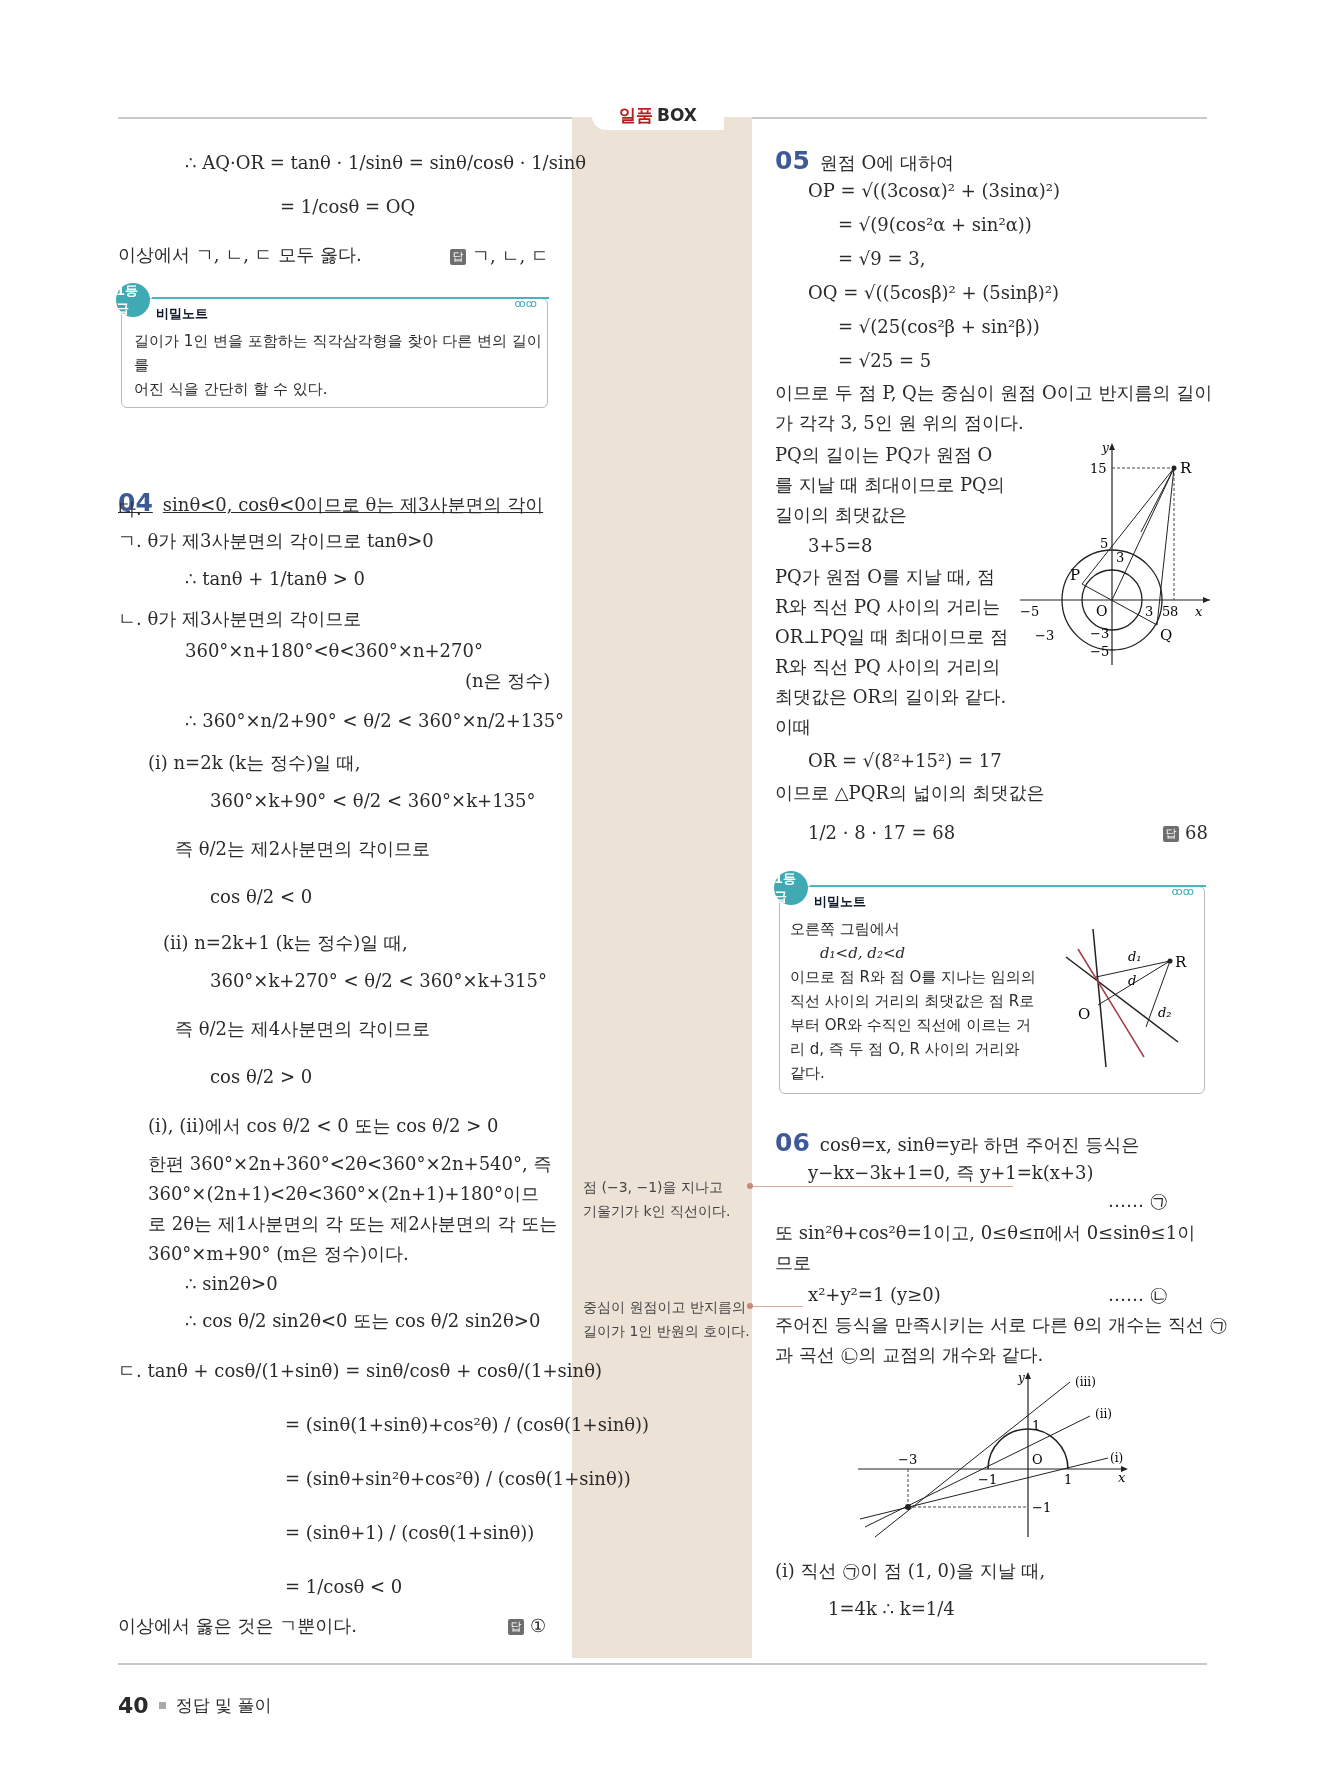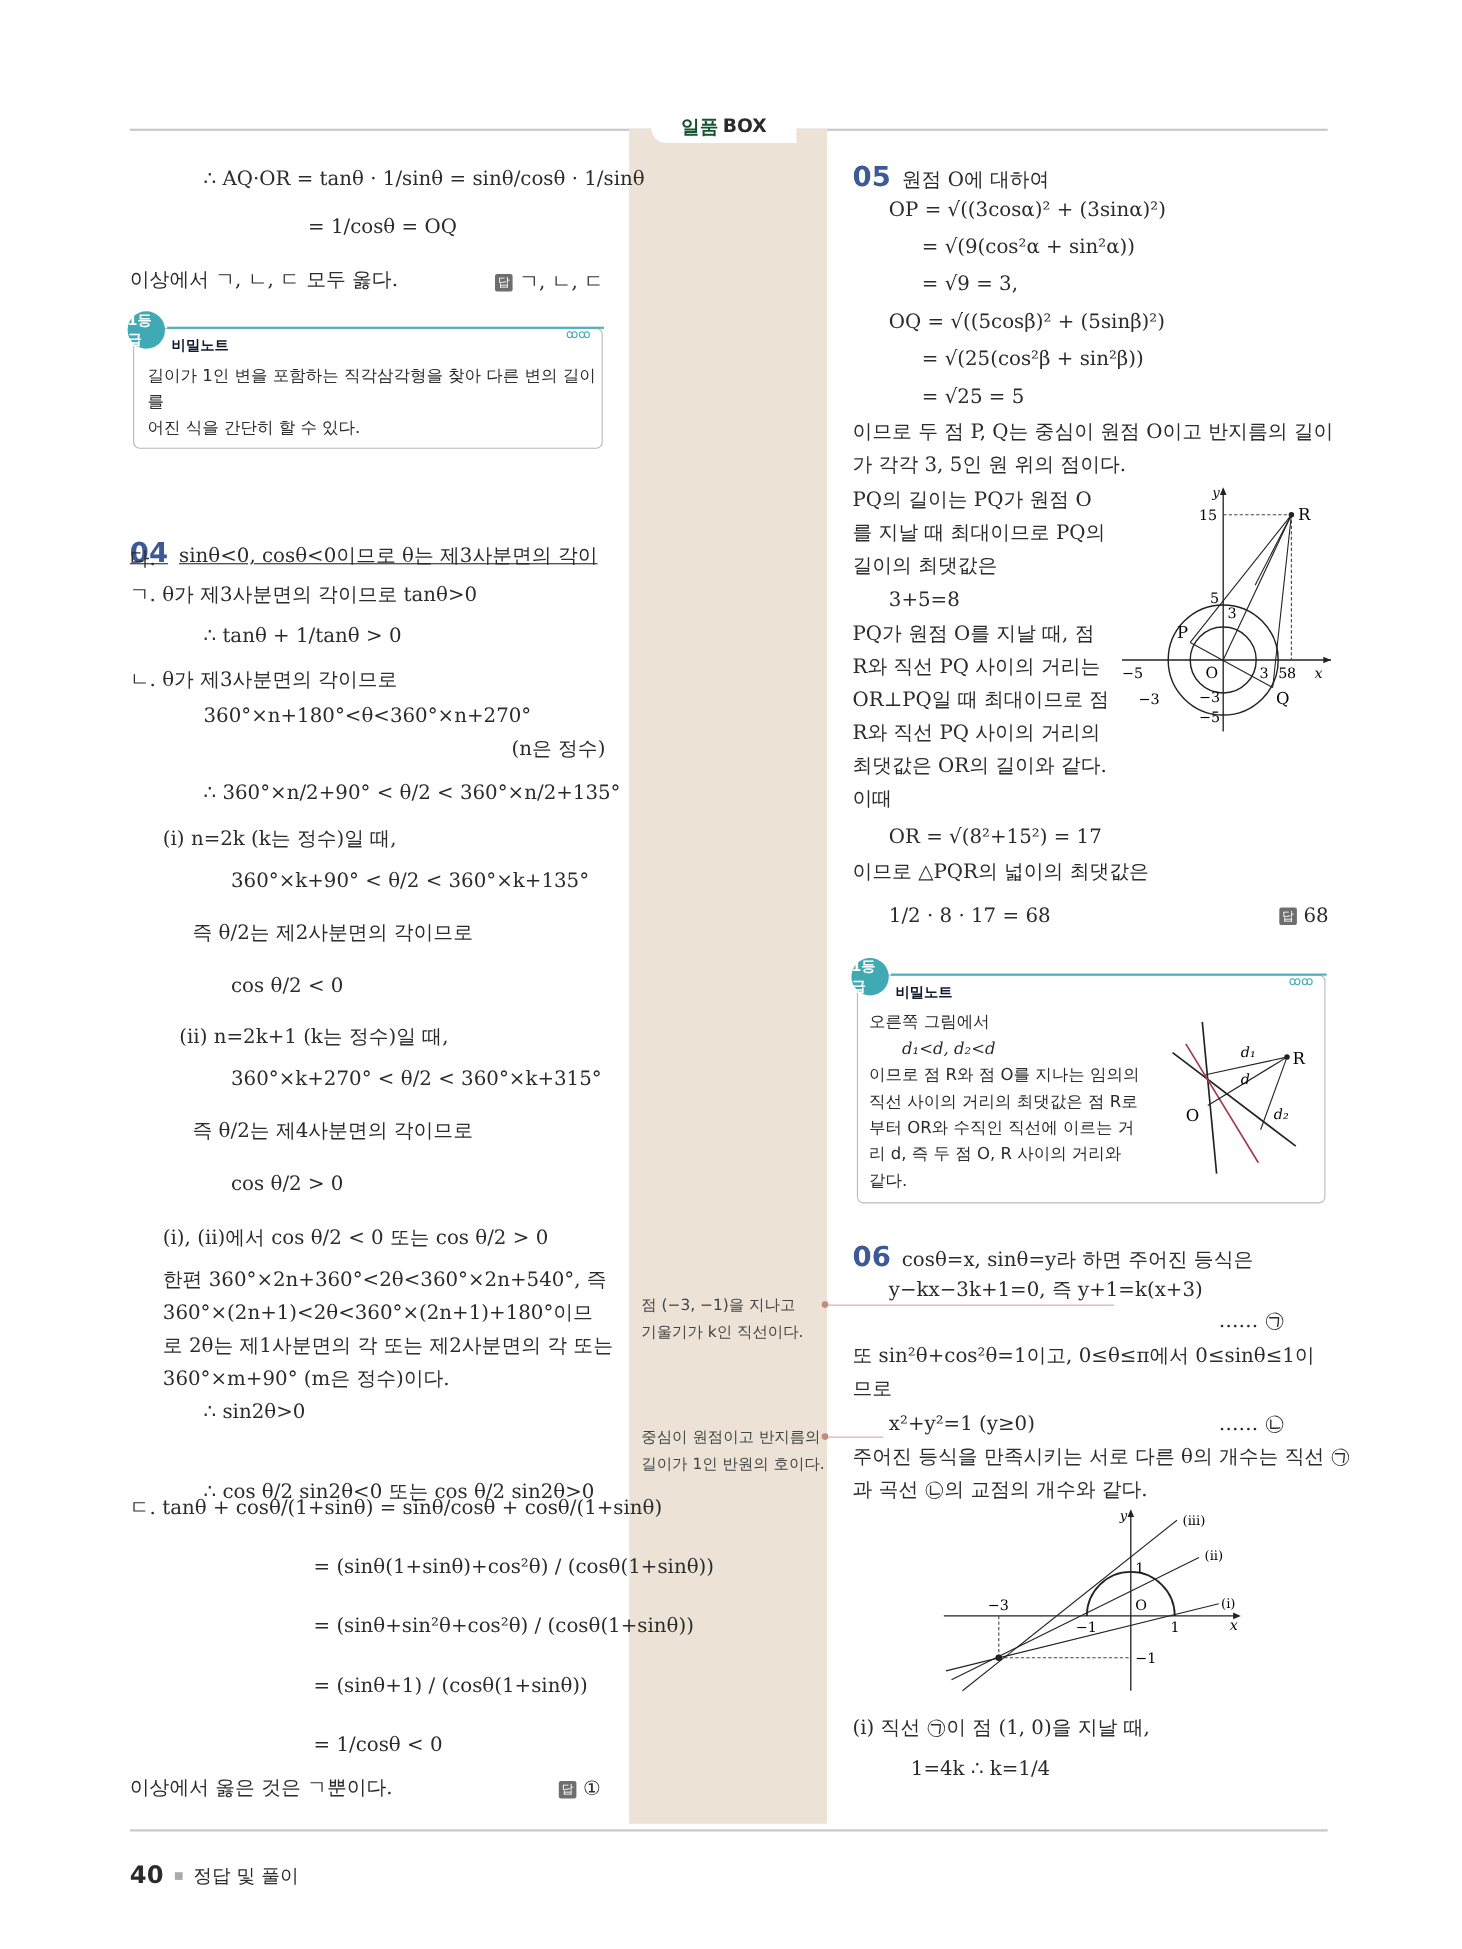--- a/index.html
+++ b/index.html
@@ -4,21 +4,21 @@
 <style>
   html,body{margin:0;padding:0;background:#fff;}
   body{width:1329px;height:1772px;position:relative;overflow:hidden;
        font-family:"DejaVu Serif","Liberation Serif",serif;color:#2b2b2b;}
   .sans{font-family:"DejaVu Sans","Liberation Sans",sans-serif;}
   .abs{position:absolute;}
   .topline{position:absolute;left:118px;right:122px;top:117px;height:2px;background:#c9c9c9;}
   .midband{position:absolute;left:572px;width:180px;top:117px;bottom:114px;background:#ece3d6;}
   .boxtab{position:absolute;left:592px;top:100px;width:132px;height:30px;background:#fff;border-radius:0 0 0 14px;
           display:flex;align-items:center;justify-content:center;font-size:17px;font-weight:bold;}
-  .boxtab .red{color:#14532d;margin-right:4px;}
+  .boxtab .red{color:#b91c1c;margin-right:4px;}
   .botline{position:absolute;left:118px;right:122px;top:1663px;height:2px;background:#c9c9c9;}
   .footer{position:absolute;left:118px;top:1693px;display:flex;align-items:center;gap:10px;font-size:17px;}
   .footer .pg{font-weight:bold;font-size:22px;}
   .footer .sq{width:7px;height:7px;background:#aaa;display:inline-block;}
   .line{position:absolute;font-size:18px;white-space:nowrap;line-height:1.2;}
   .prob{font-family:"DejaVu Sans","Liberation Sans",sans-serif;font-weight:bold;color:#3d5a97;font-size:25px;margin-right:10px;}
   .ans{position:absolute;font-size:18px;white-space:nowrap;}
   .ans .badge{display:inline-block;width:16px;height:16px;background:#6e6e6e;color:#fff;font-size:11px;
               text-align:center;line-height:16px;border-radius:2px;margin-right:6px;vertical-align:middle;font-family:"DejaVu Sans",sans-serif;}
   .note{position:absolute;border:1.5px solid #b9b9b9;border-radius:6px;background:#fff;}
@@ -79,21 +79,21 @@
   <div class="line" style="left:148px;top:932px;margin-left:15px;">(ii) n=2k+1 (k는 정수)일 때,</div>
   <div class="line" style="left:210px;top:970px;">360°×k+270° &lt; θ/2 &lt; 360°×k+315°</div>
   <div class="line" style="left:175px;top:1018px;">즉 θ/2는 제4사분면의 각이므로</div>
   <div class="line" style="left:210px;top:1066px;">cos θ/2 &gt; 0</div>
   <div class="line" style="left:148px;top:1115px;">(i), (ii)에서      cos θ/2 &lt; 0 또는 cos θ/2 &gt; 0</div>
   <div class="line" style="left:148px;top:1153px;">한편 360°×2n+360°&lt;2θ&lt;360°×2n+540°, 즉</div>
   <div class="line" style="left:148px;top:1183px;">360°×(2n+1)&lt;2θ&lt;360°×(2n+1)+180°이므</div>
   <div class="line" style="left:148px;top:1213px;">로 2θ는 제1사분면의 각 또는 제2사분면의 각 또는</div>
   <div class="line" style="left:148px;top:1243px;">360°×m+90° (m은 정수)이다.</div>
   <div class="line" style="left:185px;top:1273px;">∴ sin2θ&gt;0</div>
-  <div class="line" style="left:185px;top:1346px;">∴ cos θ/2 sin2θ&lt;0 또는 cos θ/2 sin2θ&gt;0</div>
+  <div class="line" style="left:185px;top:1310px;">∴ cos θ/2 sin2θ&lt;0 또는 cos θ/2 sin2θ&gt;0</div>
   <div class="line" style="left:118px;top:1360px;">ㄷ. tanθ + cosθ/(1+sinθ) = sinθ/cosθ + cosθ/(1+sinθ)</div>
   <div class="line" style="left:285px;top:1414px;">= (sinθ(1+sinθ)+cos²θ) / (cosθ(1+sinθ))</div>
   <div class="line" style="left:285px;top:1468px;">= (sinθ+sin²θ+cos²θ) / (cosθ(1+sinθ))</div>
   <div class="line" style="left:285px;top:1522px;">= (sinθ+1) / (cosθ(1+sinθ))</div>
   <div class="line" style="left:285px;top:1576px;">= 1/cosθ &lt; 0</div>
   <div class="line" style="left:118px;top:1615px;">이상에서 옳은 것은 ㄱ뿐이다.</div>
   <div class="ans" style="left:508px;top:1615px;">
     <span class="badge">답</span><span>①</span>
   </div>
 </div>

